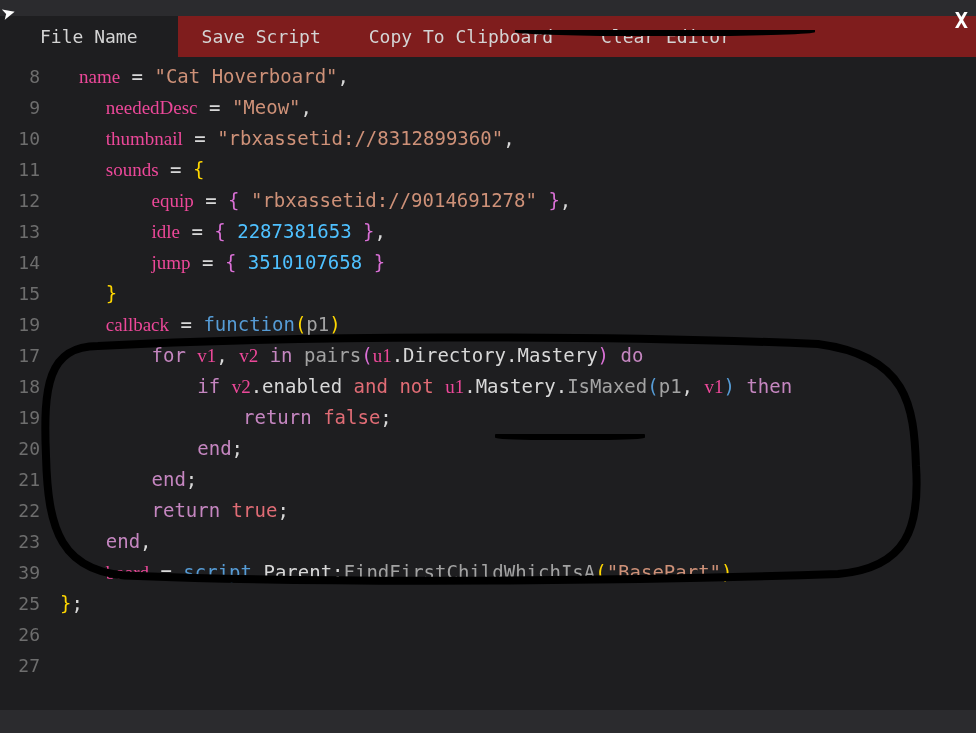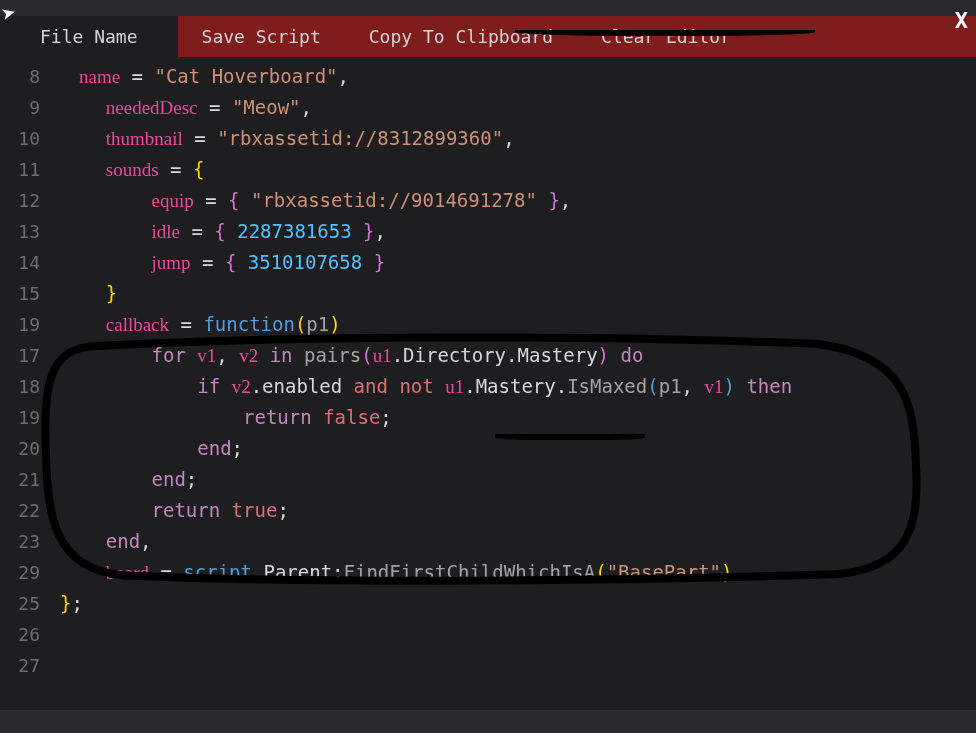--- a/index.html
+++ b/index.html
@@ -168,21 +168,21 @@
     <div class="line-number">14</div>
     <div class="line-number">15</div>
     <div class="line-number">19</div>
     <div class="line-number">17</div>
     <div class="line-number">18</div>
     <div class="line-number">19</div>
     <div class="line-number">20</div>
     <div class="line-number">21</div>
     <div class="line-number">22</div>
     <div class="line-number">23</div>
-    <div class="line-number">29</div>
+    <div class="line-number">39</div>
     <div class="line-number">25</div>
     <div class="line-number">26</div>
     <div class="line-number">27</div>
   </div>
 
   <div class="code-area">
 
     <div class="code-line"><span class="s-ident">    </span><span class="s-ident">name</span><span class="s-op"> = </span><span class="s-string">"Cat Hoverboard"</span><span class="s-punct">,</span></div>
 
     <div class="code-line"><span>    </span><span class="s-ident">neededDesc</span><span class="s-op"> = </span><span class="s-string">"Meow"</span><span class="s-punct">,</span></div>

